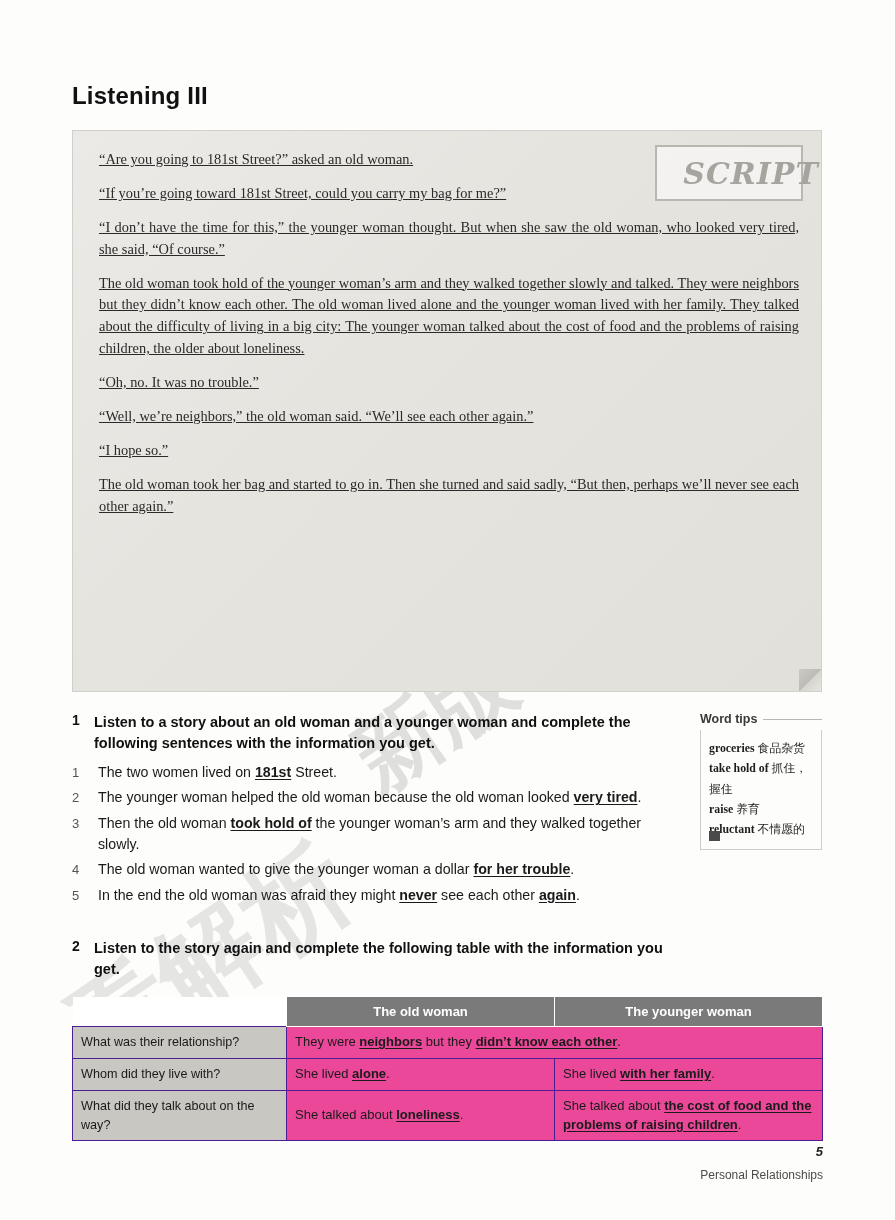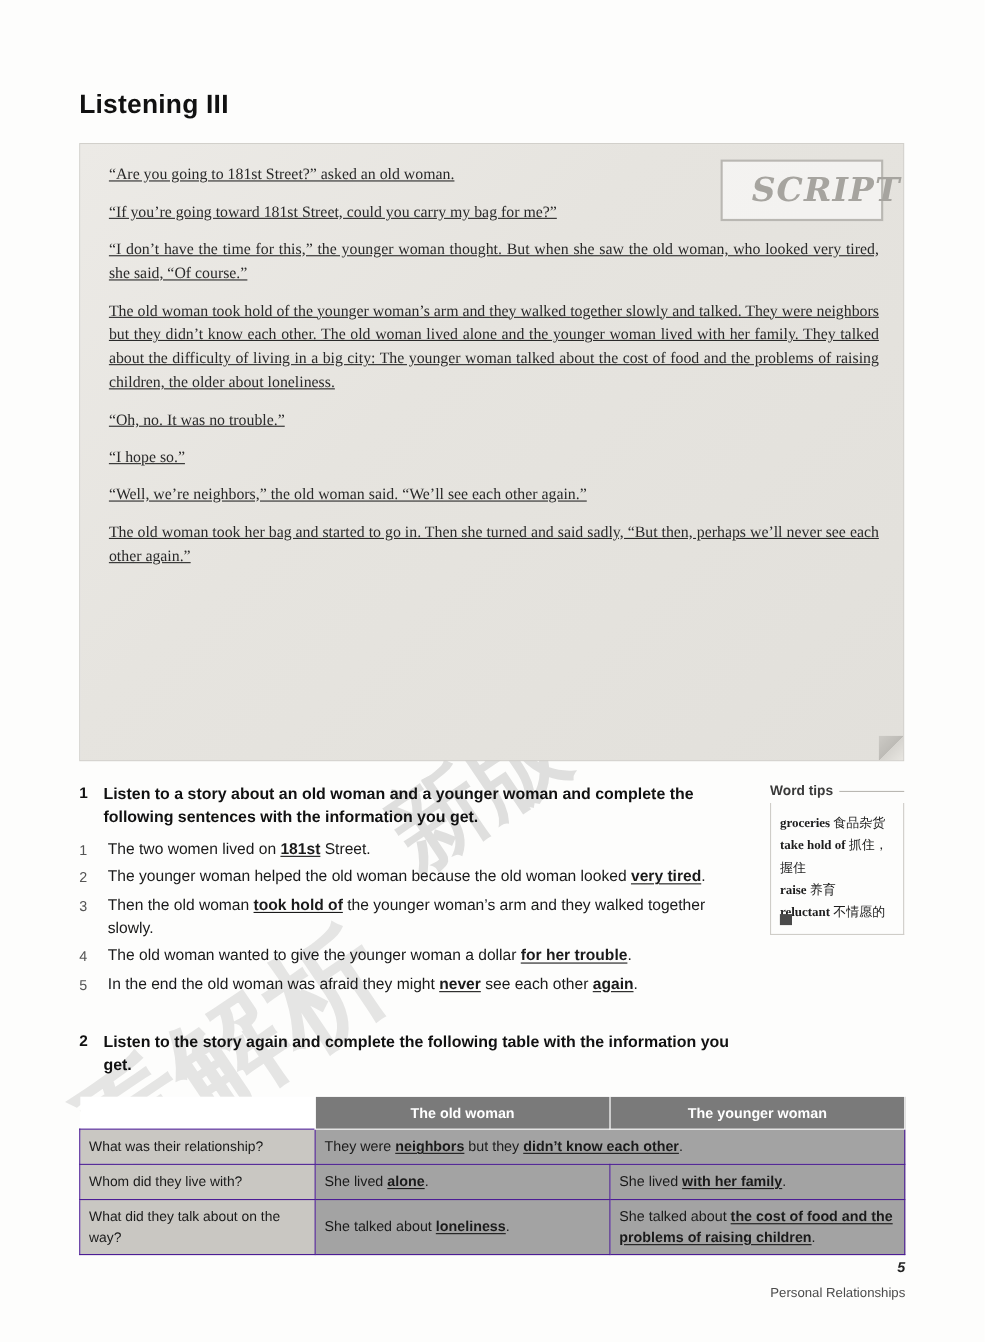--- a/index.html
+++ b/index.html
@@ -283,21 +283,21 @@
     vertical-align: middle;
     font-family: "Liberation Sans", sans-serif;
     line-height: 1.45;
   }
   table.answer-table td.qcol {
     background: #c9c7c2;
     color: #1a1a1a;
     font-size: 12.6px;
   }
   table.answer-table td.acol {
-    background: #a3a3a3;
+    background: #ec4899;
     color: #1a1a1a;
   }
   .col-q { width: 214px; }
   .col-a { width: 268px; }
 
   
   .folio {
     position: absolute;
     right: 72px;
     top: 1144px;
@@ -327,22 +327,22 @@
   <h1 class="section-title">Listening III</h1>
 
   <div class="script-box">
     <div class="script-label">SCRIPT</div>
     <div class="script-body">
       <p>“Are you going to 181st Street?” asked an old woman.</p>
       <p class="wide">“If you’re going toward 181st Street, could you carry my bag for me?”</p>
       <p class="wide">“I don’t have the time for this,” the younger woman thought. But when she saw the old woman, who looked very tired, she said, “Of course.”</p>
       <p class="wide">The old woman took hold of the younger woman’s arm and they walked together slowly and talked. They were neighbors but they didn’t know each other. The old woman lived alone and the younger woman lived with her family. They talked about the difficulty of living in a big city: The younger woman talked about the cost of food and the problems of raising children, the older about loneliness.</p>
       <p class="wide">“Oh, no. It was no trouble.”</p>
+      <p class="wide">“Well, we’re neighbors,” the old woman said. “We’ll see each other again.”</p>
       <p class="wide">“I hope so.”</p>
-      <p class="wide">“Well, we’re neighbors,” the old woman said. “We’ll see each other again.”</p>
       <p class="wide">The old woman took her bag and started to go in. Then she turned and said sadly, “But then, perhaps we’ll never see each other again.”</p>
     </div>
   </div>
 
   <div class="ex1">
     <div class="ex-head">
       <div class="ex-num">1</div>
       <div class="ex-stem">Listen to a story about an old woman and a younger woman and complete the following sentences with the information you get.</div>
     </div>
     <ol class="items" id="ex1-items">

